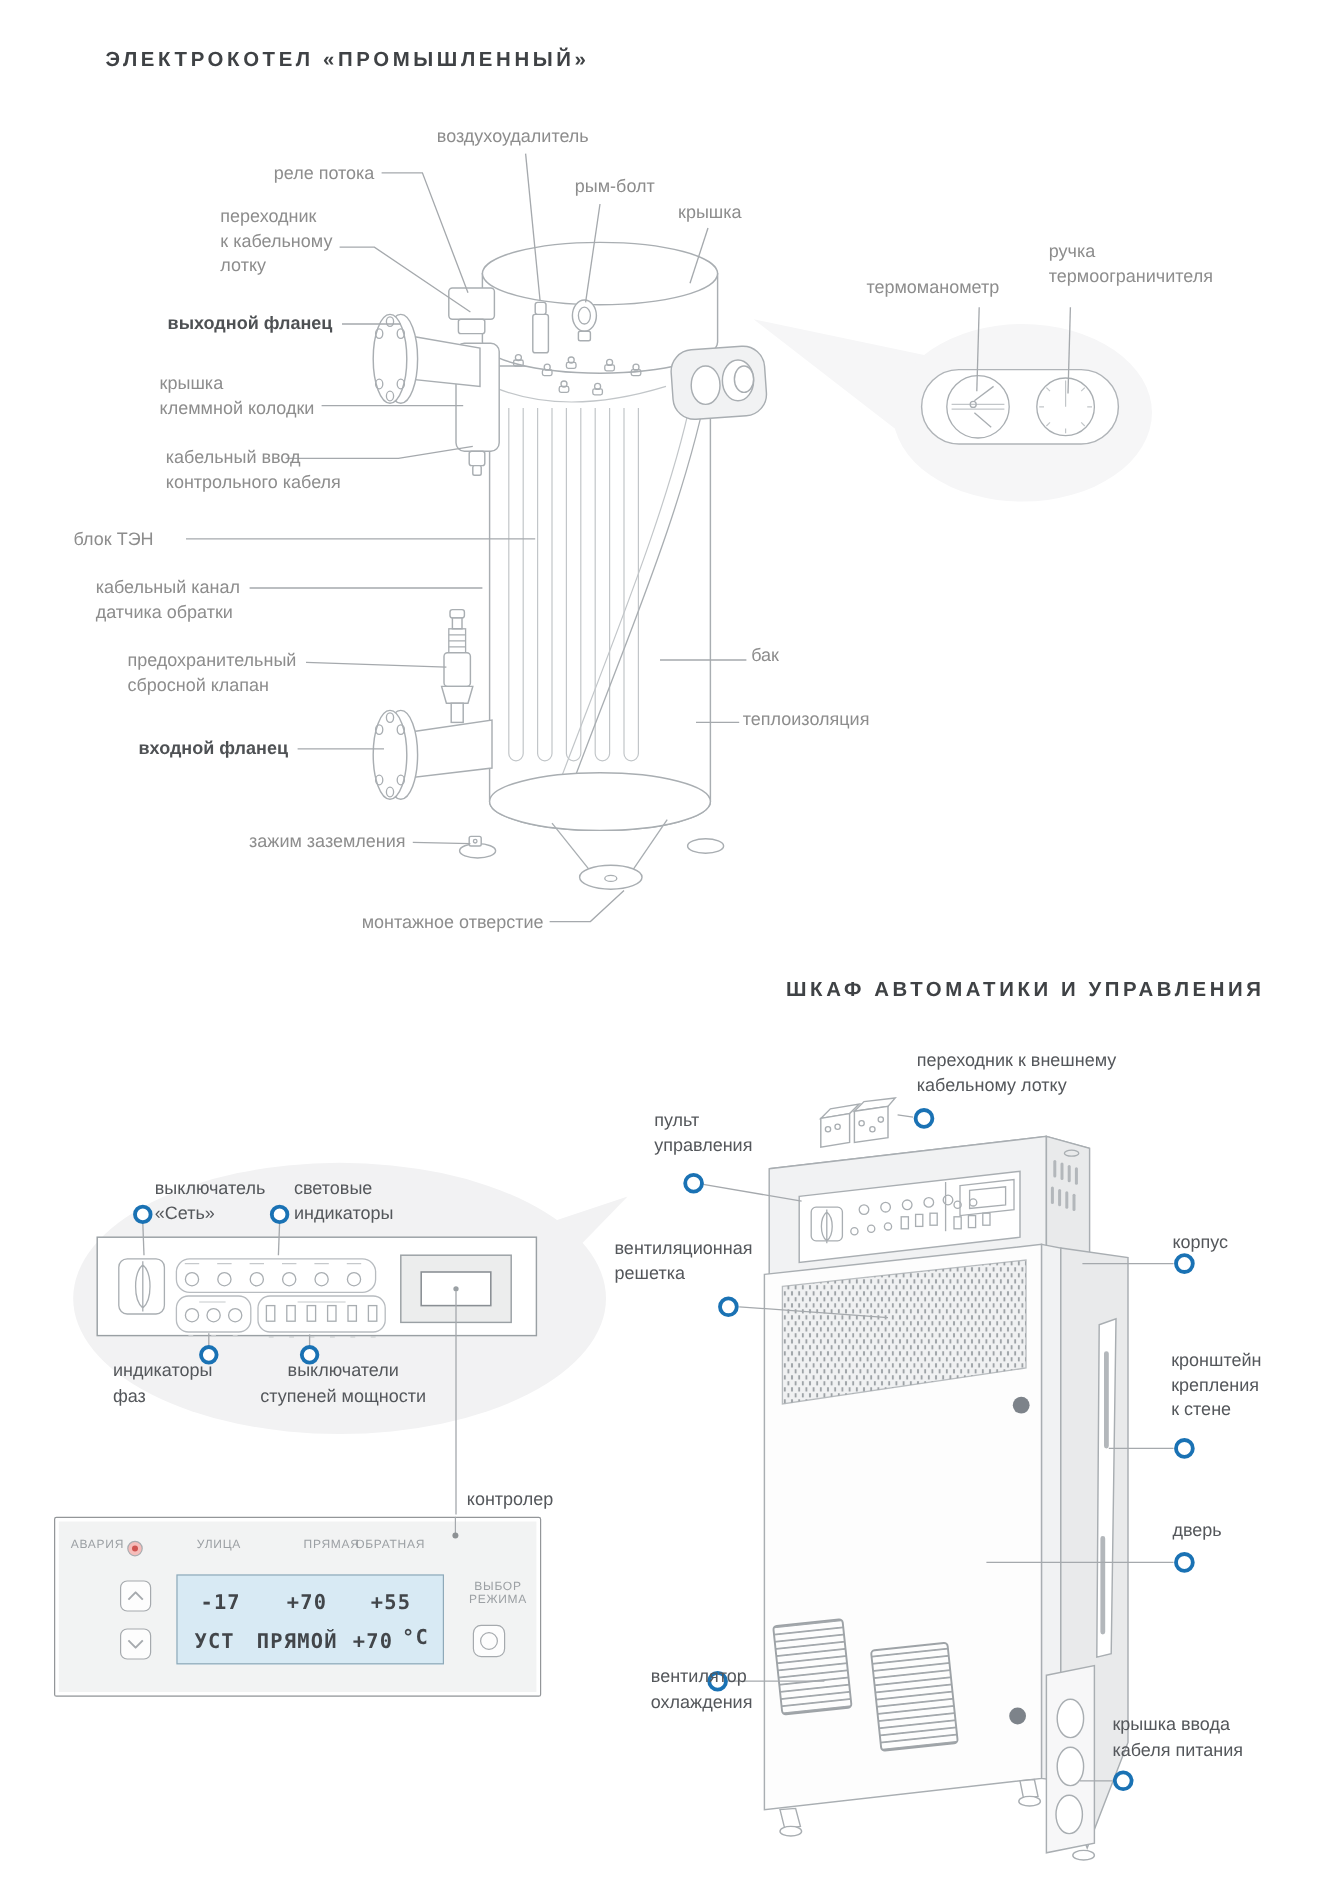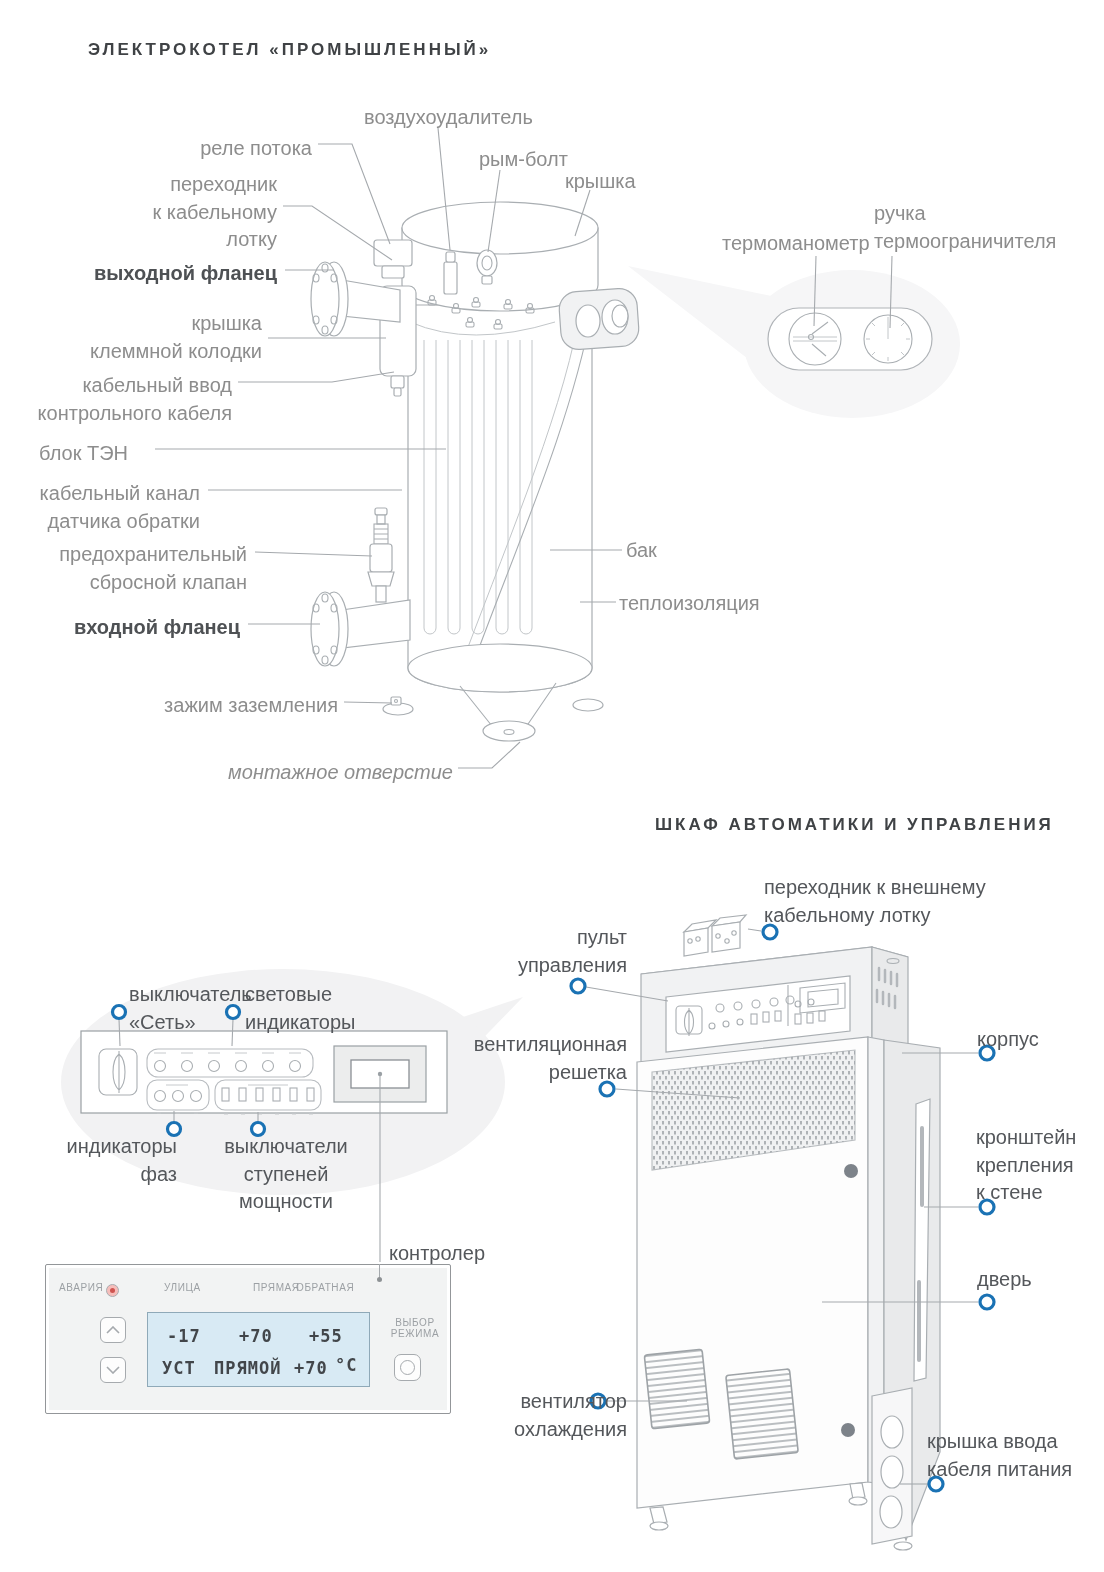--- a/index.html
+++ b/index.html
@@ -1,23 +1,23 @@
 <!DOCTYPE html>
 <html style="--accent-blue: #1a72b4; --label-gray: #8d8d8d; --dark-label: #54575b; --line-gray: #a5a9ad; --art-stroke: #a9aeb2; --lcd-bg: #d8eaf4; --alarm-red: #cf5450;"><head>
 <meta charset="utf-8">
 <style>
   html,body{margin:0;padding:0;background:#fff;}
   #canvas{position:relative;width:1104px;height:1572px;background:#fff;overflow:hidden;
           font-family:"Liberation Sans",sans-serif;}
   #art{position:absolute;left:0;top:0;z-index:1;}
   .title{position:absolute;z-index:3;font-size:17px;font-weight:bold;letter-spacing:3px;
          color:#3f4245;white-space:nowrap;}
-  .lb{position:absolute;z-index:3;font-size:20px;line-height:1.38;color:var(--label-gray);
+  .lb{position:absolute;z-index:3;font-size:15px;line-height:1.38;color:var(--label-gray);
       white-space:pre-line;}
-  .lb.r{text-align:right;}
+  .lb.r{}
   .lb.c{text-align:center;}
   .lb.dk{color:var(--dark-label);}
   .lb.bd{color:#4e5154;font-weight:bold;}
   
   .ln{stroke:var(--line-gray);stroke-width:1.1;fill:none;}
   .art{stroke:var(--art-stroke);stroke-width:1.2;fill:#fff;}
   .artf{stroke:var(--art-stroke);stroke-width:1.2;fill:#f1f2f3;}
   .artg{stroke:var(--art-stroke);stroke-width:1.2;fill:#e9eaeb;}
   .artn{stroke:var(--art-stroke);stroke-width:1.1;fill:none;}
   .thin{stroke:#c2c6c9;stroke-width:1;fill:none;}
@@ -378,30 +378,30 @@
 <div class="title" style="left:655px;top:815px;">ШКАФ АВТОМАТИКИ И УПРАВЛЕНИЯ</div>
 
 <div class="lb" style="left:364px;top:104px;">воздухоудалитель</div>
 <div class="lb r" style="right:792px;top:135px;">реле потока</div>
 <div class="lb r" style="right:827px;top:171px;">переходник
 к кабельному
 лотку</div>
 <div class="lb r bd" style="right:827px;top:260px;">выходной фланец</div>
 <div class="lb r" style="right:842px;top:310px;">крышка
 клеммной колодки</div>
-<div class="lb r" style="right:872px;top:372px;">кабельный ввод
+<div class="lb r" style="right:820px;top:372px;">кабельный ввод
 контрольного кабеля</div>
 <div class="lb r" style="right:976px;top:440px;">блок ТЭН</div>
 <div class="lb r" style="right:904px;top:480px;">кабельный канал
 датчика обратки</div>
 <div class="lb r" style="right:857px;top:541px;">предохранительный
 сбросной клапан</div>
 <div class="lb r bd" style="right:864px;top:614px;">входной фланец</div>
 <div class="lb r" style="right:766px;top:692px;">зажим заземления</div>
-<div class="lb r" style="right:651px;top:759px;font-style:italic;">монтажное отверстие</div>
+<div class="lb r" style="right:651px;top:759px;">монтажное отверстие</div>
 <div class="lb" style="left:479px;top:146px;">рым-болт</div>
 <div class="lb" style="left:565px;top:168px;">крышка</div>
 <div class="lb" style="left:626px;top:537px;">бак</div>
 <div class="lb" style="left:619px;top:590px;">теплоизоляция</div>
 <div class="lb" style="left:722px;top:230px;">термоманометр</div>
 <div class="lb" style="left:874px;top:200px;">ручка
 термоограничителя</div>
 
 <div class="lb dk" style="left:764px;top:874px;">переходник к внешнему
 кабельному лотку</div>

